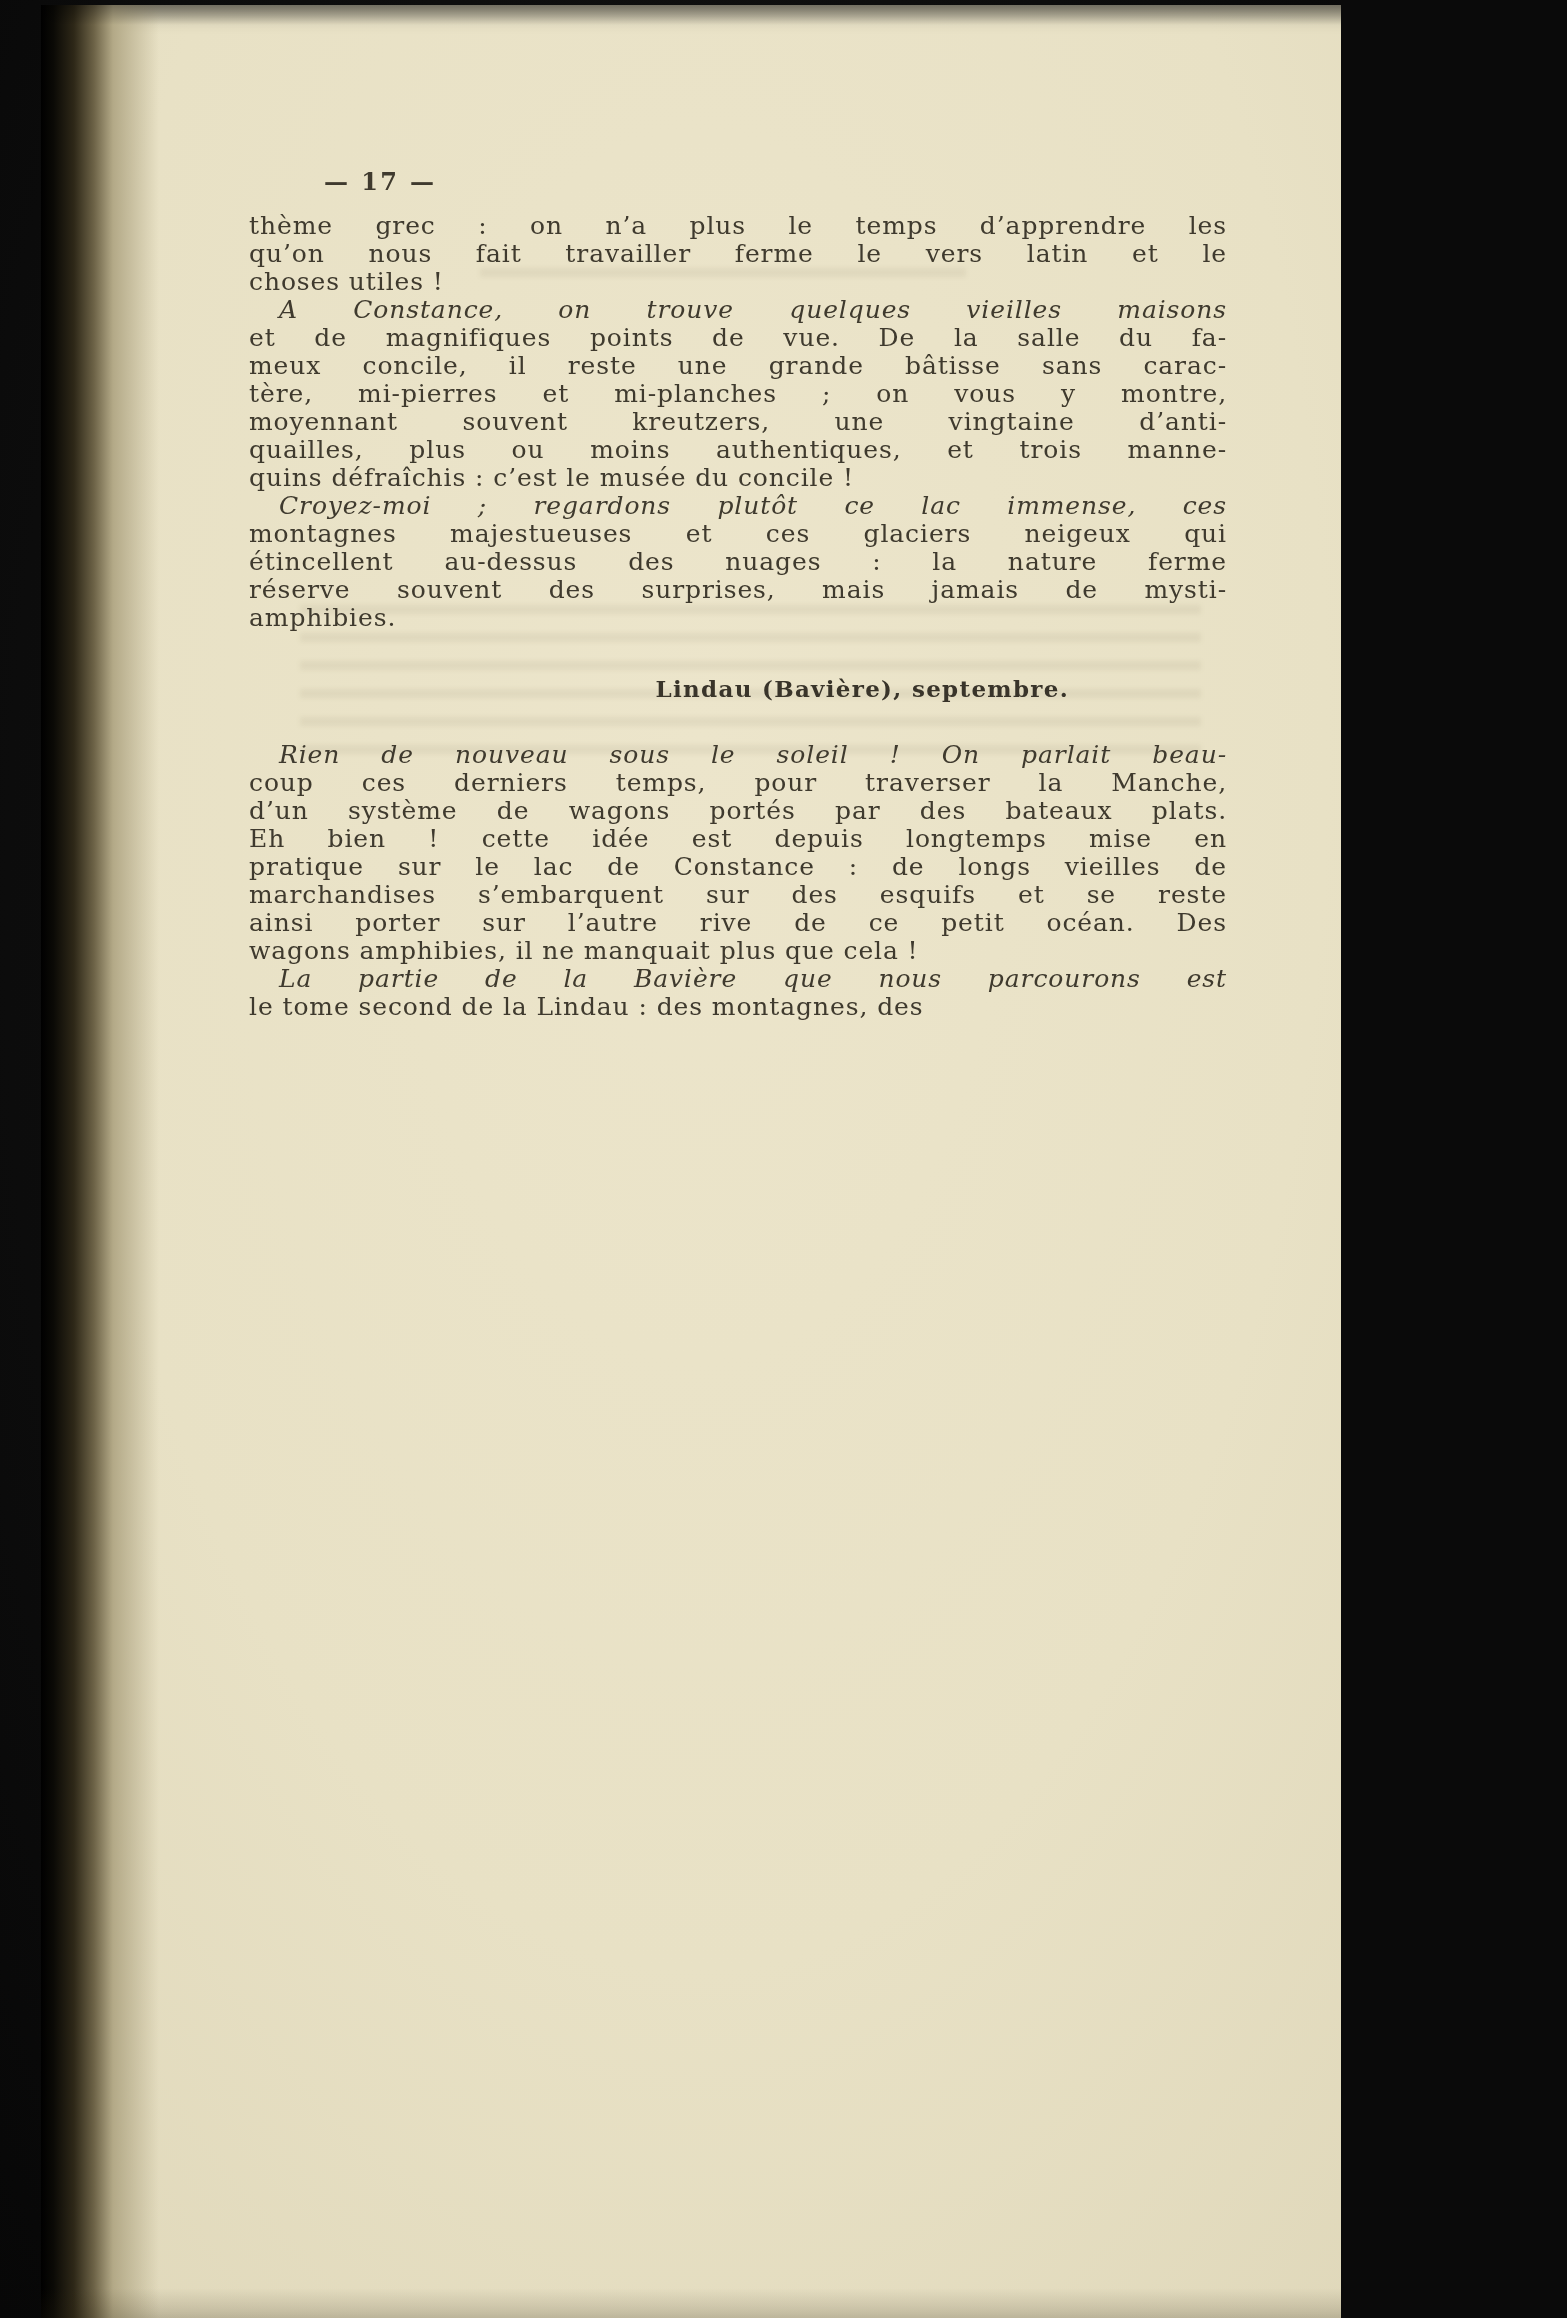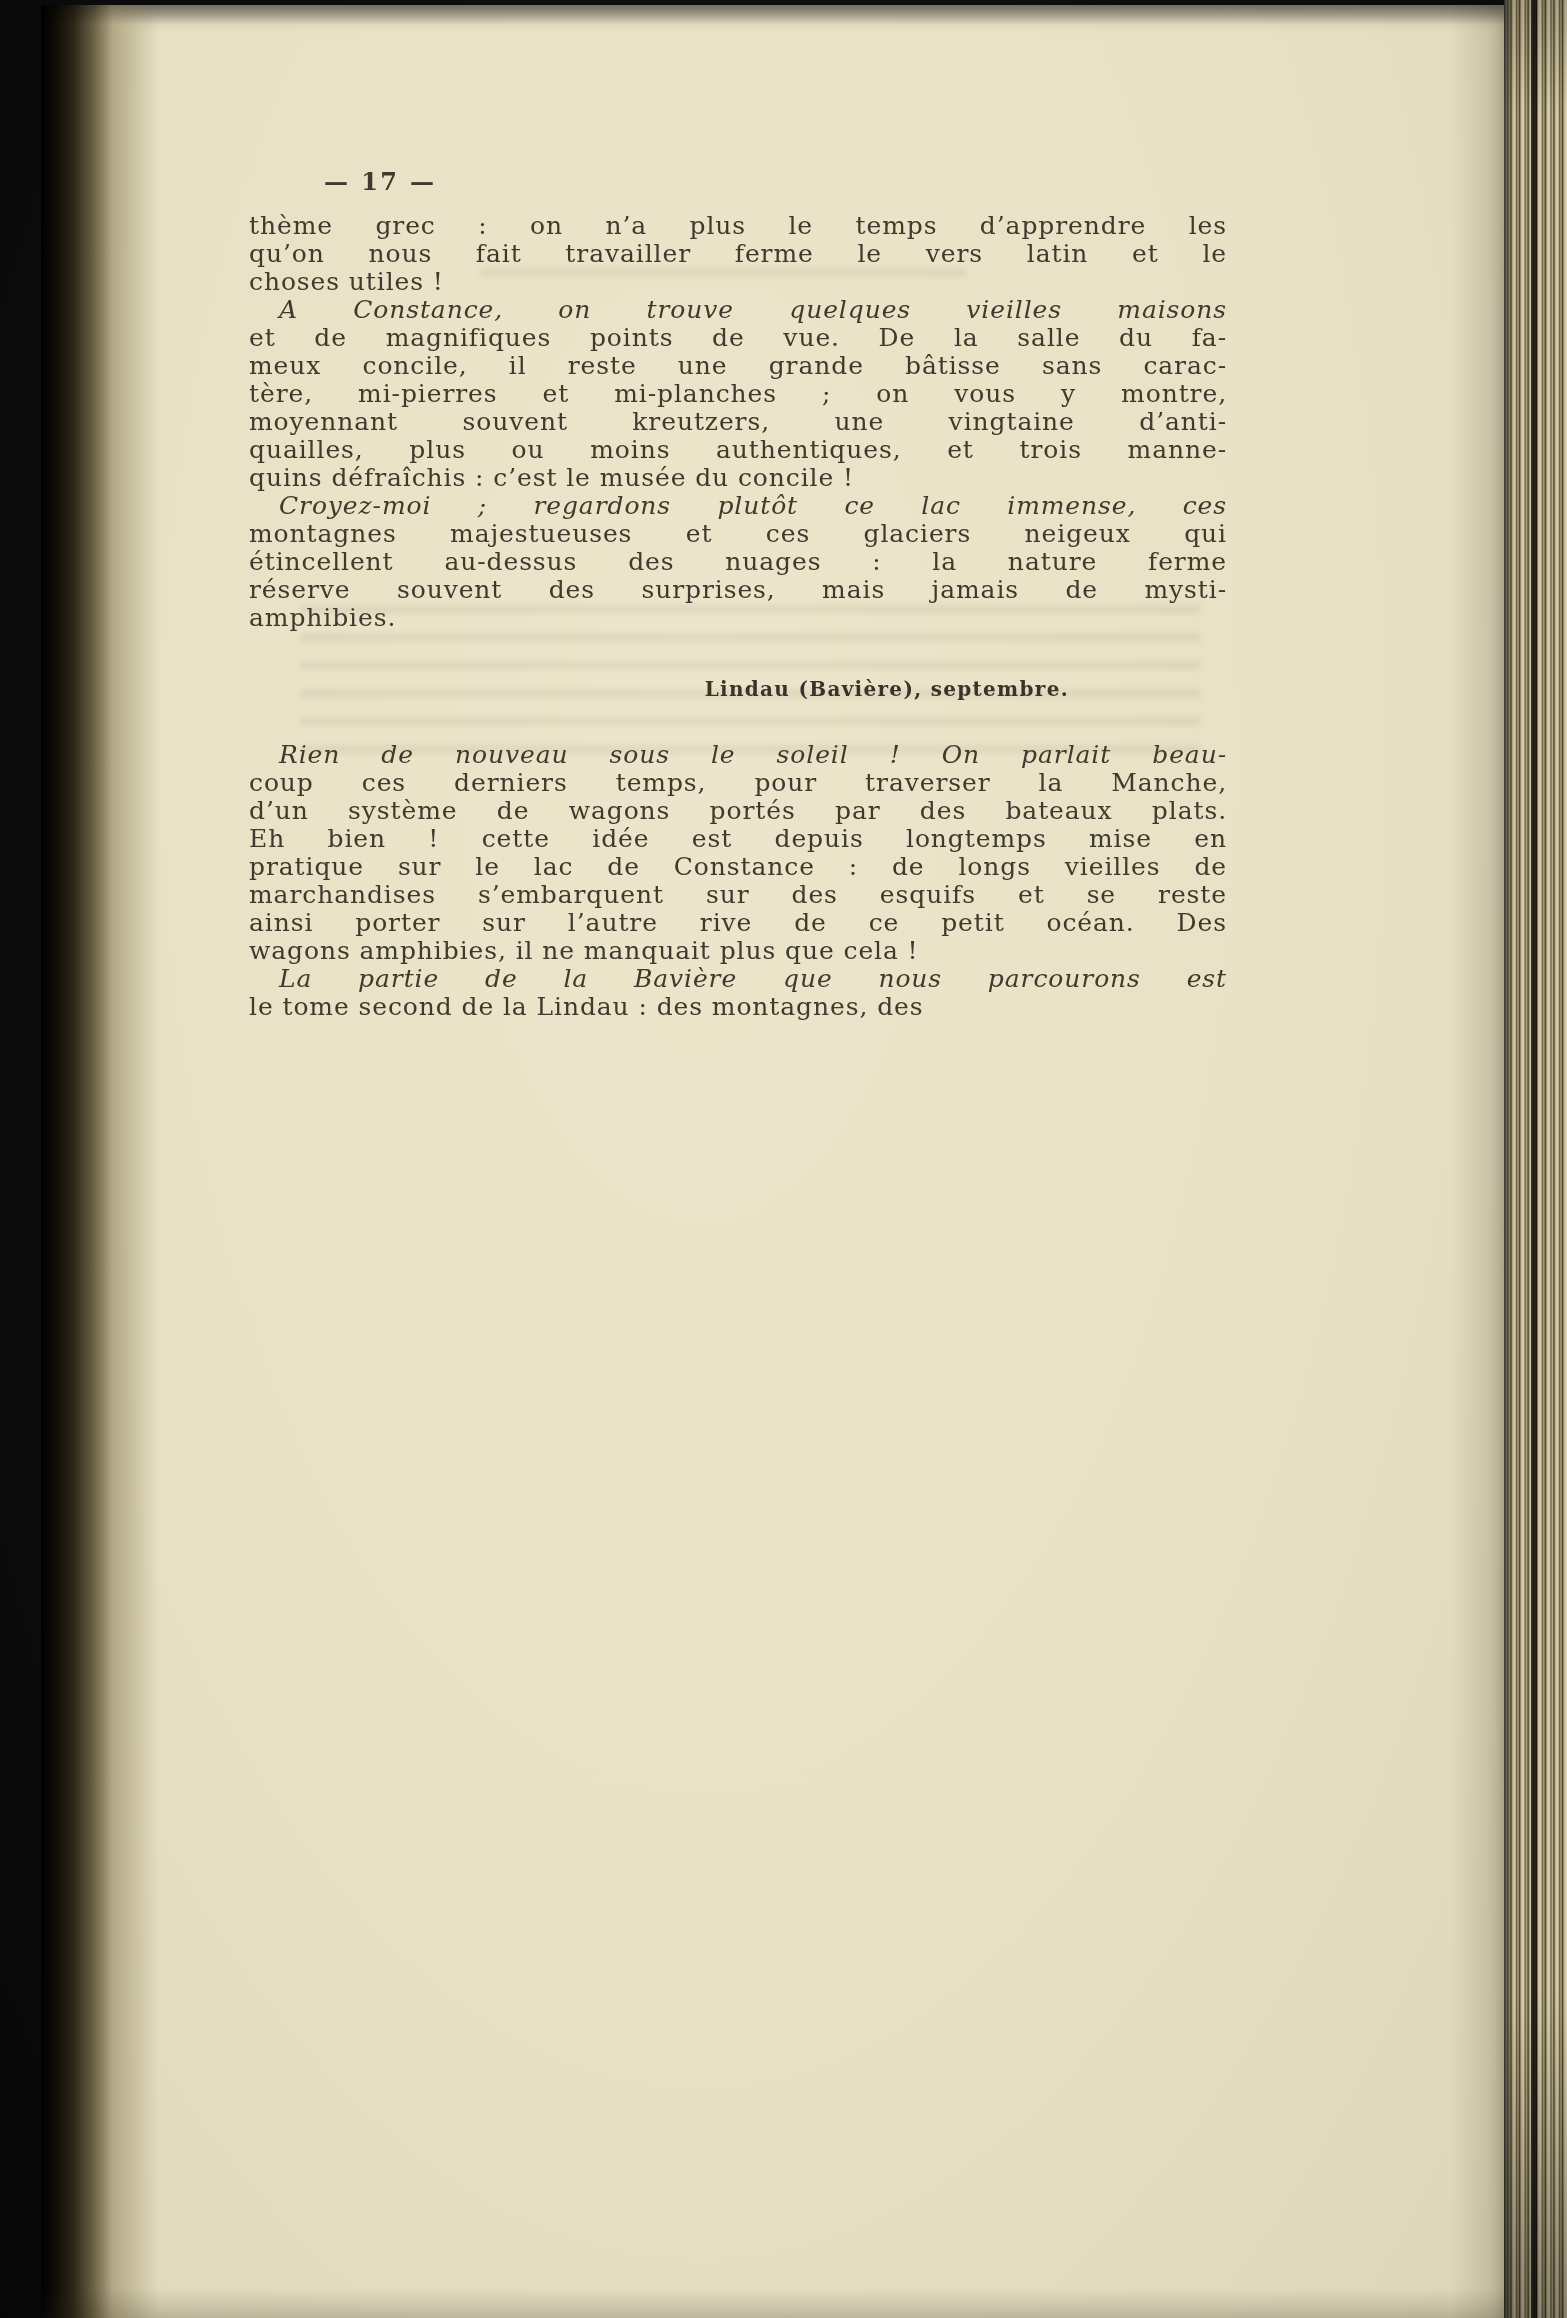--- a/index.html
+++ b/index.html
@@ -1,18 +1,18 @@
 <!DOCTYPE html>
 <html lang="fr" style="font-size:12.5px"><head>
 <meta charset="utf-8">
 <style>
   html,body{margin:0;padding:0;background:#0a0a0a;}
   .scan{
     position:relative;
-    width:1567px;height:2319px;
+    width:1341px;height:2319px;
     background:
       radial-gradient(ellipse at 50% 40%, #141414 0%, #0c0c0c 70%, #070707 100%);
     overflow:hidden;
     font-family:"DejaVu Serif","Liberation Serif",serif;
   }
   
   .page{
     position:absolute;
     left:41px;top:4.7px;
     width:1464px;height:2314px;
@@ -82,21 +82,21 @@
   .jline{
     text-align:justify;
     text-align-last:justify;
     -moz-text-align-last:justify;
     white-space:normal;
   }
   .jline.last{text-align-last:left;-moz-text-align-last:left;}
   .jline.indent{text-indent:30px;font-style:italic;}
   .dateline{
     font-weight:bold;
-    font-size:20px;
+    font-size:23px;
     letter-spacing:1.3px;
     text-align:right;
     padding-right:158px;
     margin-top:43px;
     margin-bottom:38px;
     color:#39342a;
   }
 </style>
 </head>
 <body>

